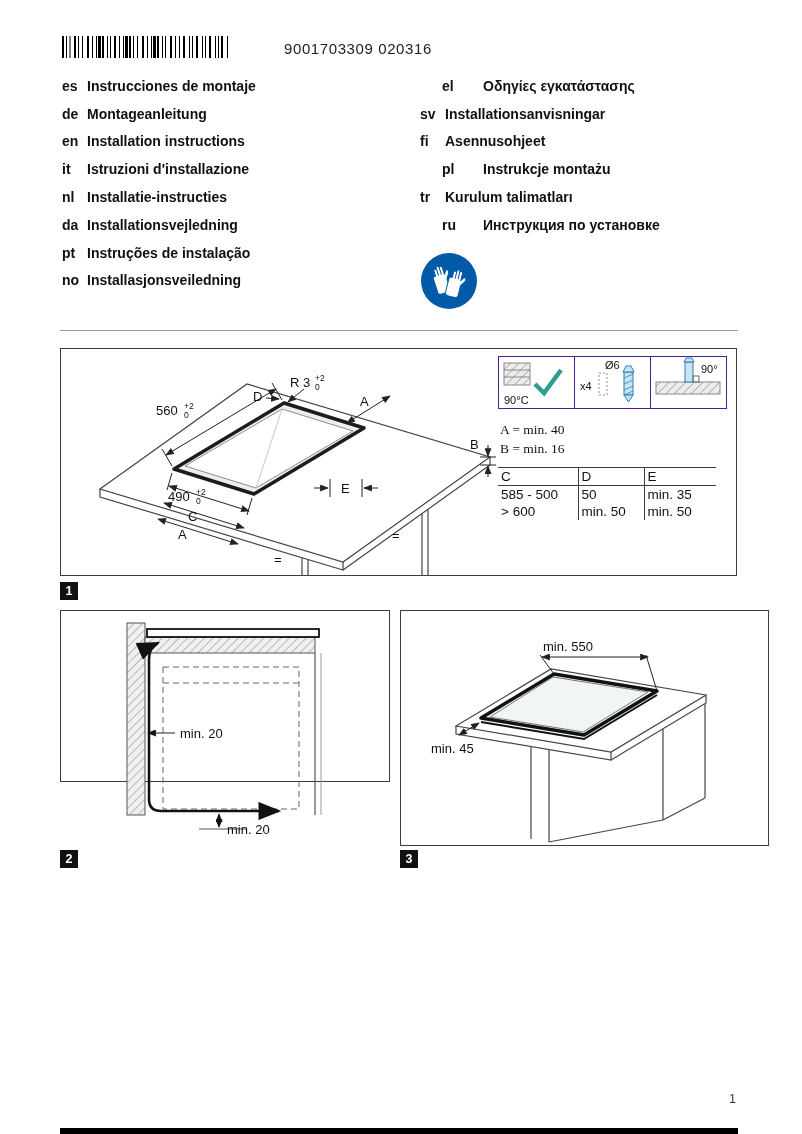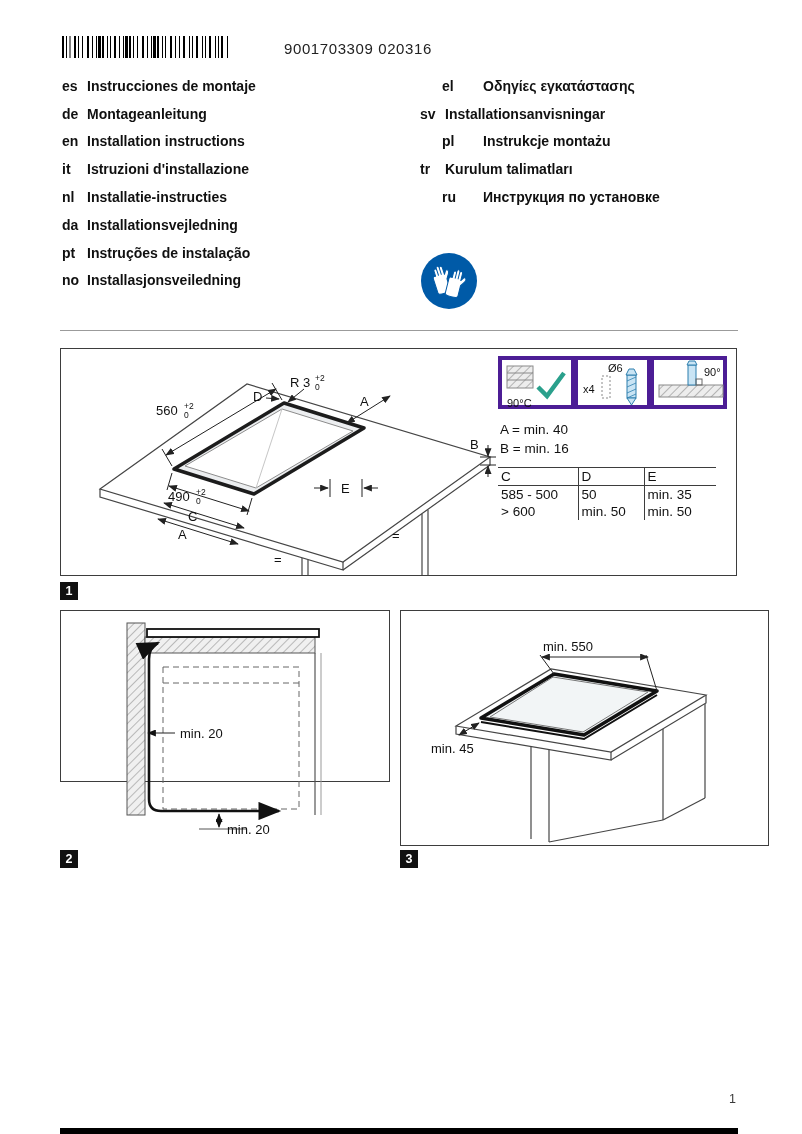--- a/index.html
+++ b/index.html
@@ -20,23 +20,23 @@
   .fig-box { position:absolute; border:1px solid #3d3d3d; background:#fff; }
   .fig-badge { position:absolute; width:18px; height:18px; background:#111; color:#fff;
                font-size:12.5px; font-weight:bold; display:flex; align-items:center; justify-content:center; }
 
   svg text { font-family:"Liberation Sans", sans-serif; font-size:13px; fill:#111; }
   svg text.tol { font-size:8.5px; }
   svg text.small { font-size:11px; }
 
   .info-panel { position:absolute; left:437px; top:7px; width:232px; }
   .icon-strip { display:flex; }
-  .icon-cell { width:77px; height:53px; border:4px solid #4c1d95; background:#fff; }
+  .icon-cell { width:77px; height:53px; border:1px solid #4c1d95; background:#fff; }
   .icon-cell + .icon-cell { margin-left:-1px; }
-  .notes { margin-top:11px; font-size:13.5px; color:#111; line-height:19px; padding-left:2px; }
+  .notes { margin-top:11px; font-size:13.5px; color:#111; line-height:19px; padding-left:2px;font-family:Liberation Serif, serif; }
   .spec-table { border-collapse:collapse; margin-top:9px; font-size:13.5px; color:#111; }
   .spec-table th, .spec-table td { font-weight:normal; text-align:left; padding:1px 4px 1px 3px; }
   .spec-table th.c1, .spec-table td.c1 { width:80px; border-right:1px solid #3d3d3d; }
   .spec-table th.c2, .spec-table td.c2 { width:66px; border-right:1px solid #3d3d3d; }
   .spec-table th.c3, .spec-table td.c3 { width:72px; }
   .spec-table thead th { border-top:1px solid #3d3d3d; border-bottom:1px solid #3d3d3d; }
 
   .page-number { left:729px; top:1092px; font-size:12.5px; color:#3a3a3a; }
   .footer-bar { left:60px; top:1128px; width:678px; height:6px; background:#000; }
 </style>
@@ -90,20 +90,24 @@
   </div>
 
   <div class="abs langs" style="left:420px;top:72px">
     <div class="lang-row">
         <span class="lang-code wide">el</span>
         <span>Οδηγίες εγκατάστασης</span>
       </div>
     <div class="lang-row">
         <span class="lang-code">sv</span>
         <span>Installationsanvisningar</span>
+      </div>
+    <div class="lang-row">
+        <span class="lang-code">fi</span>
+        <span>Asennusohjeet</span>
       </div>
     <div class="lang-row">
         <span class="lang-code wide">pl</span>
         <span>Instrukcje montażu</span>
       </div>
     <div class="lang-row">
         <span class="lang-code">tr</span>
         <span>Kurulum talimatları</span>
       </div>
     <div class="lang-row">

